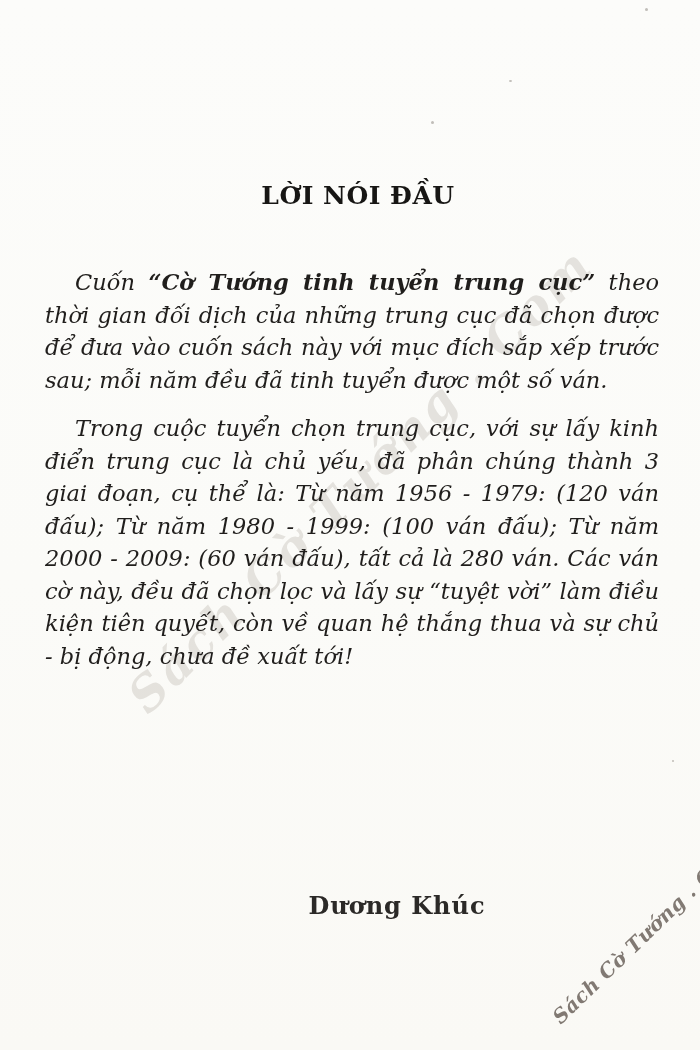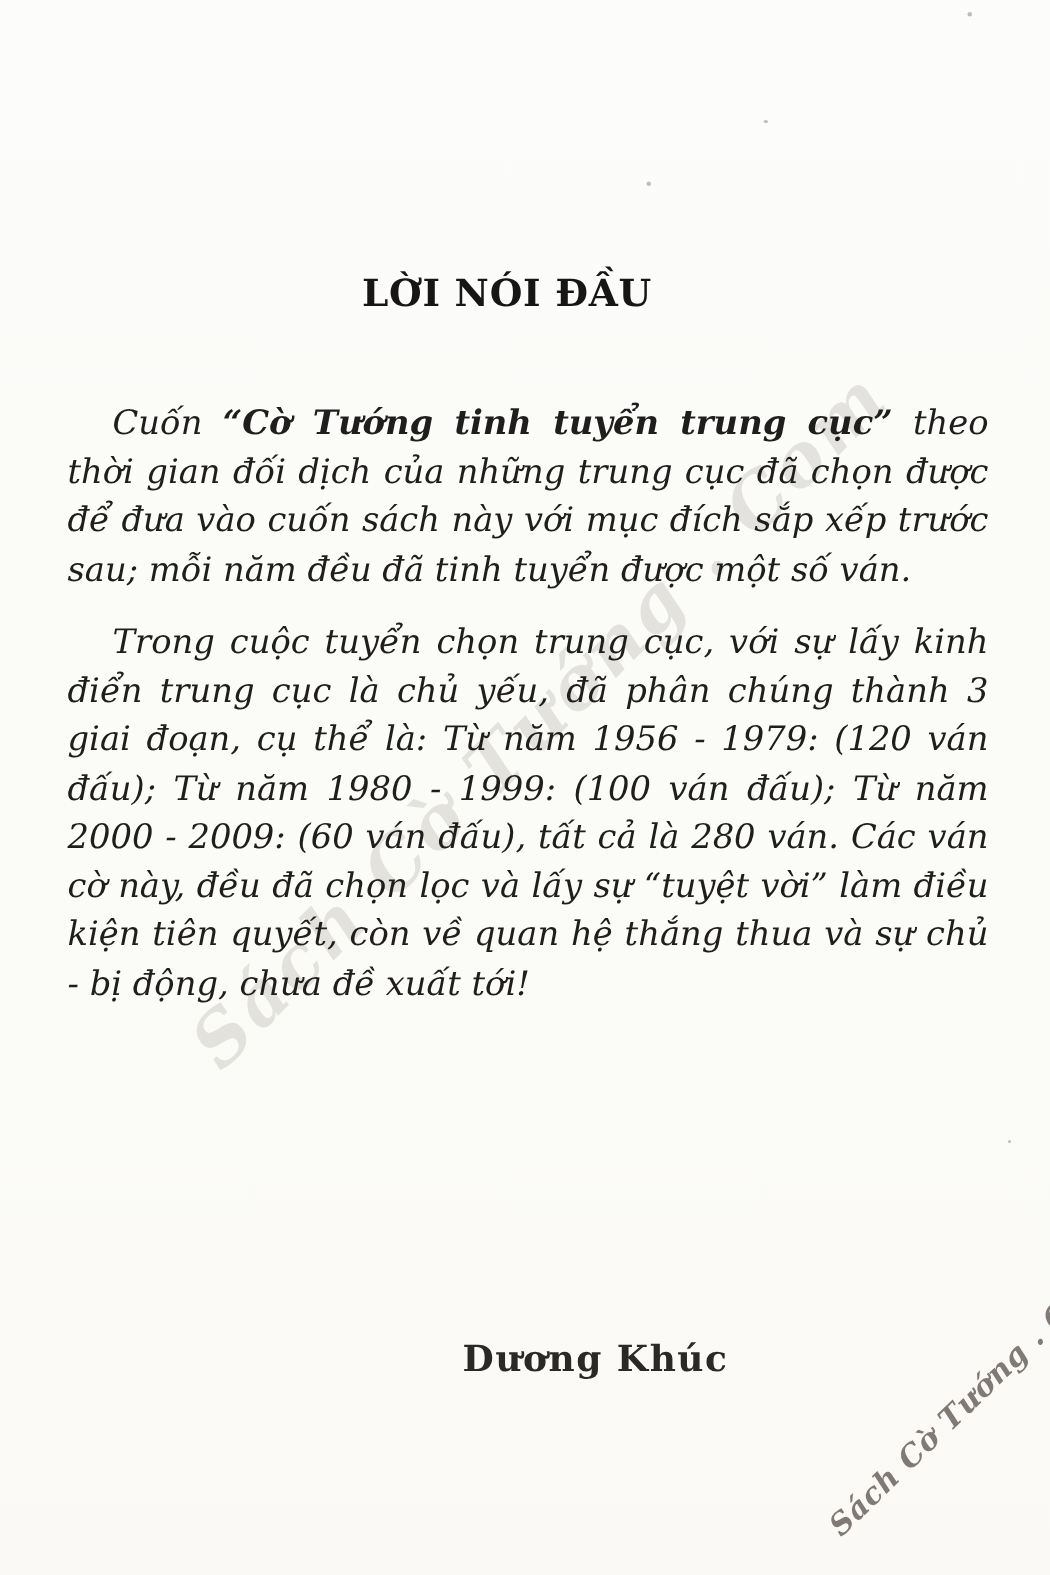--- a/index.html
+++ b/index.html
@@ -24,20 +24,21 @@
     top: 181px;
     left: 0;
     width: 676px;
     margin: 0;
     text-align: center;
     font-size: 25px;
     font-weight: 700;
     letter-spacing: 0.5px;
     color: #171614;
     font-family: "DejaVu Serif", serif;
+    padding-left: 20px;
   }
   #bodytext {
     position: absolute;
     top: 250px;
     left: 45px;
     width: 614px;
     font-style: italic;
     font-size: 22.5px;
     line-height: 32.5px;
     color: #201e1c;

